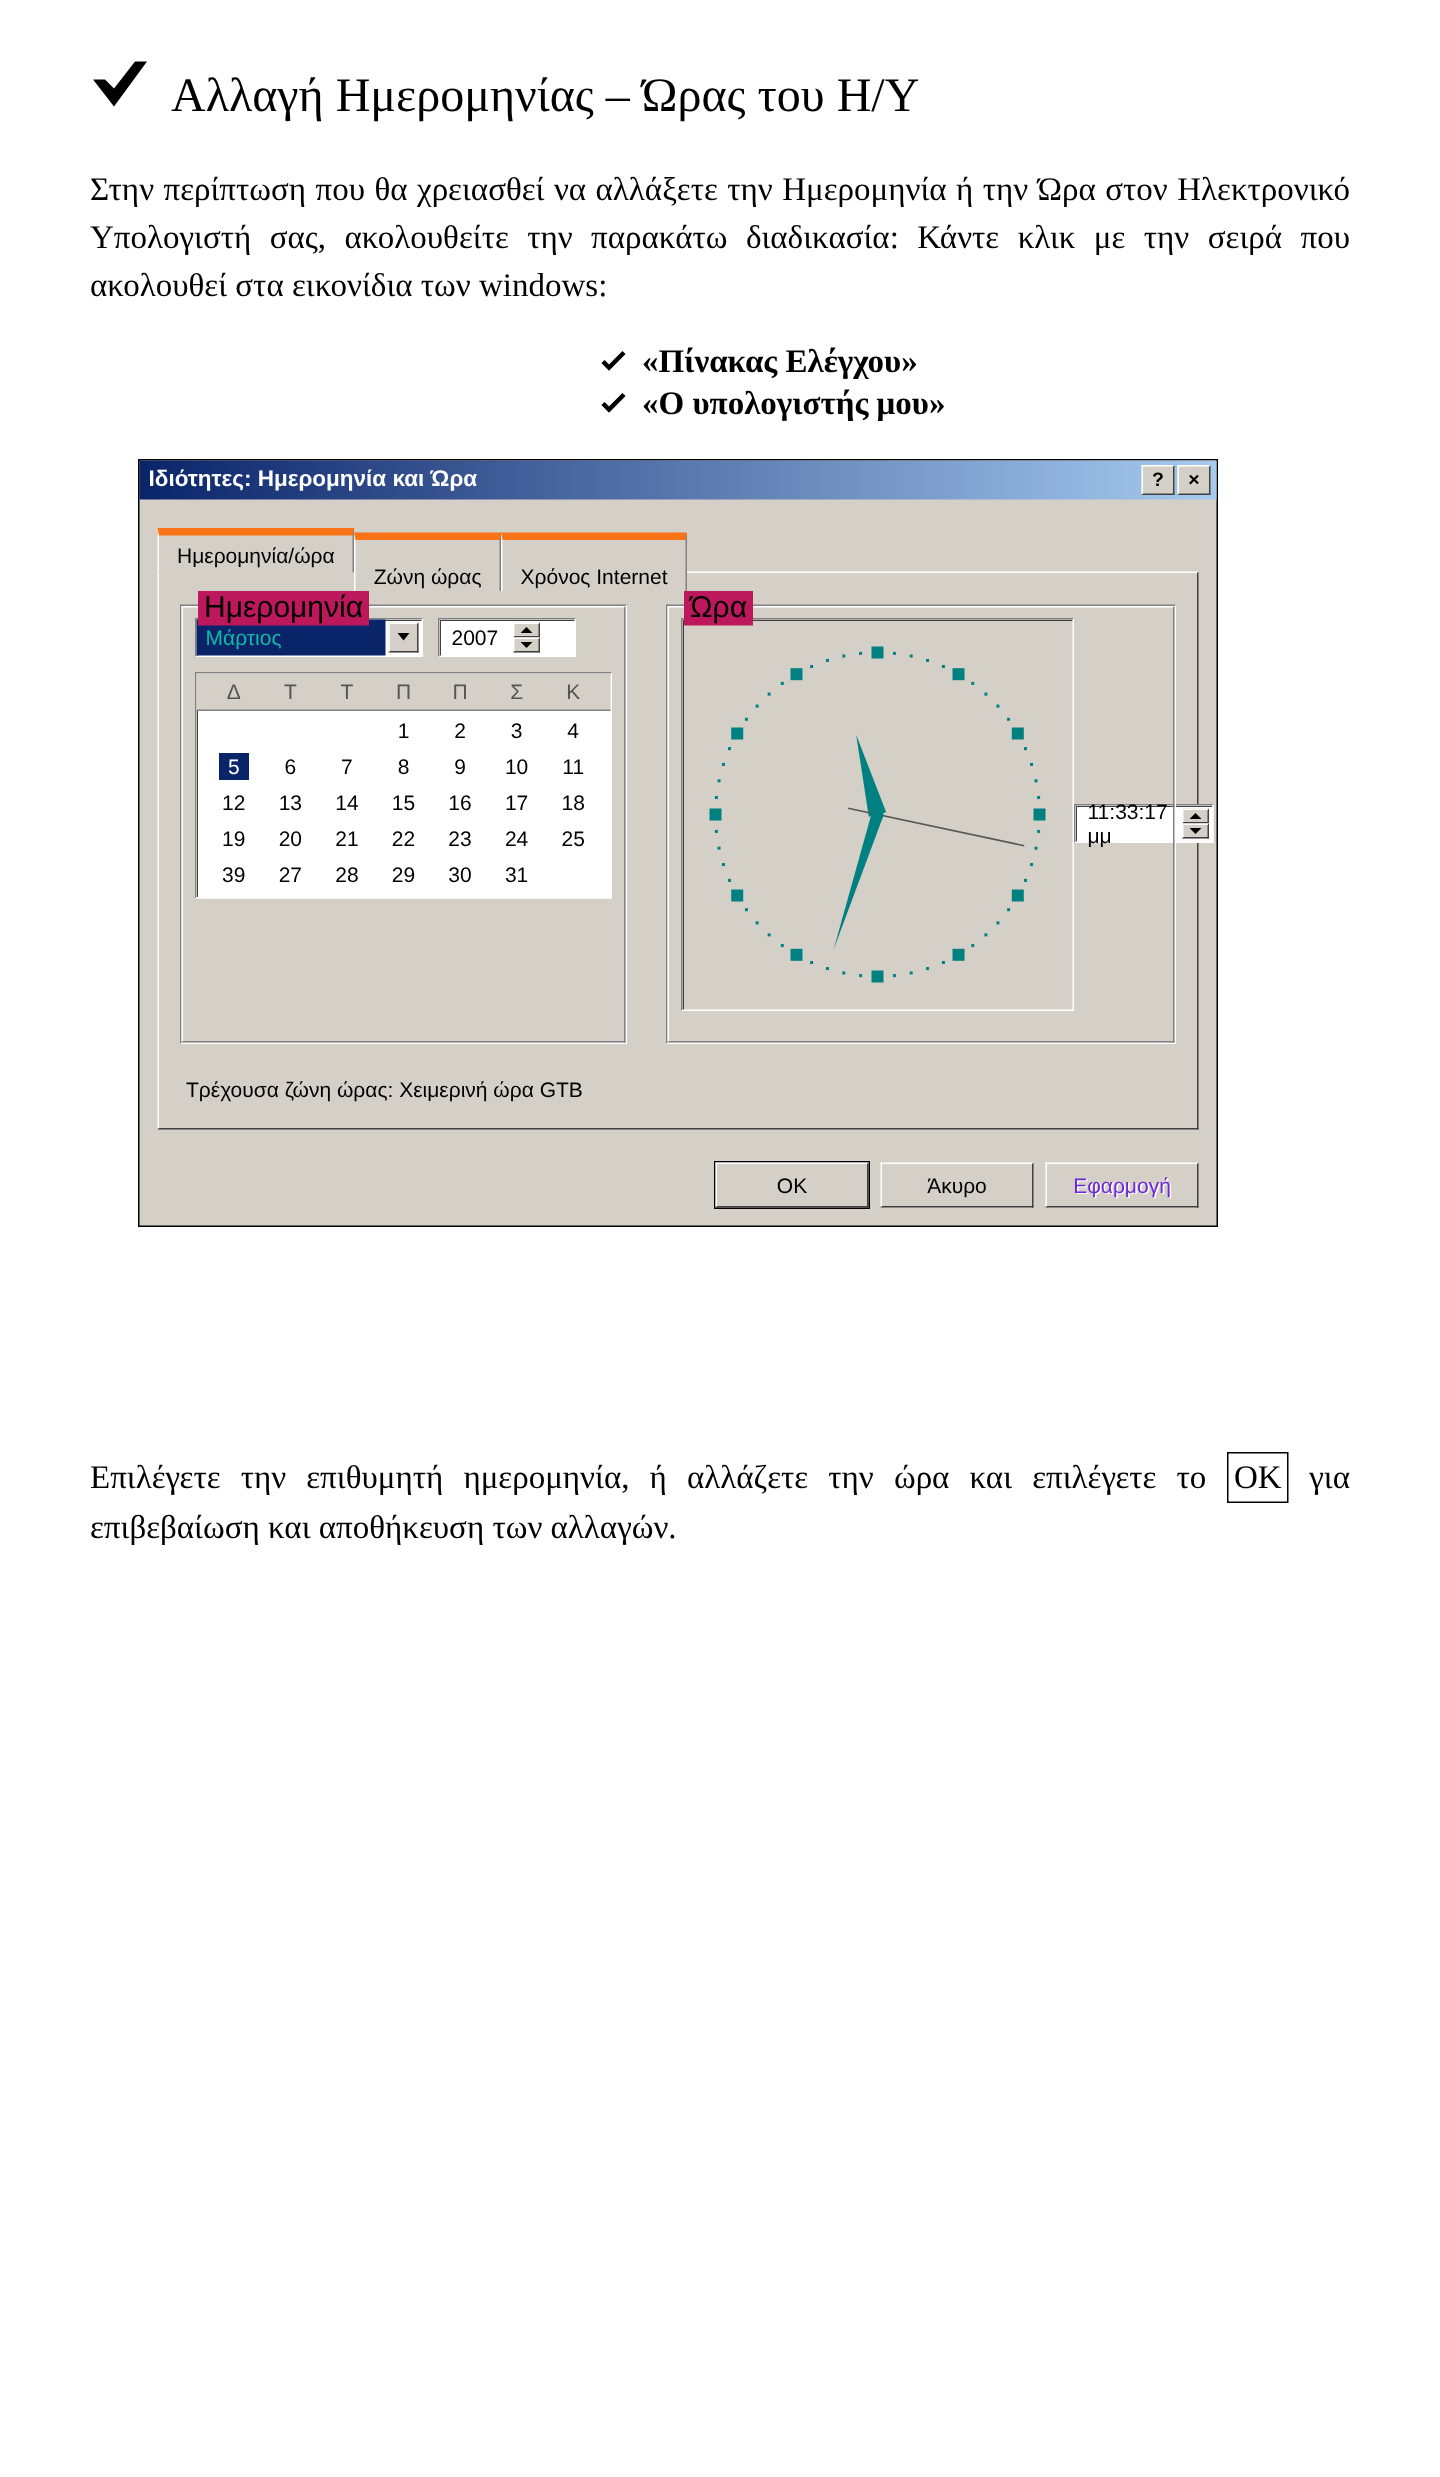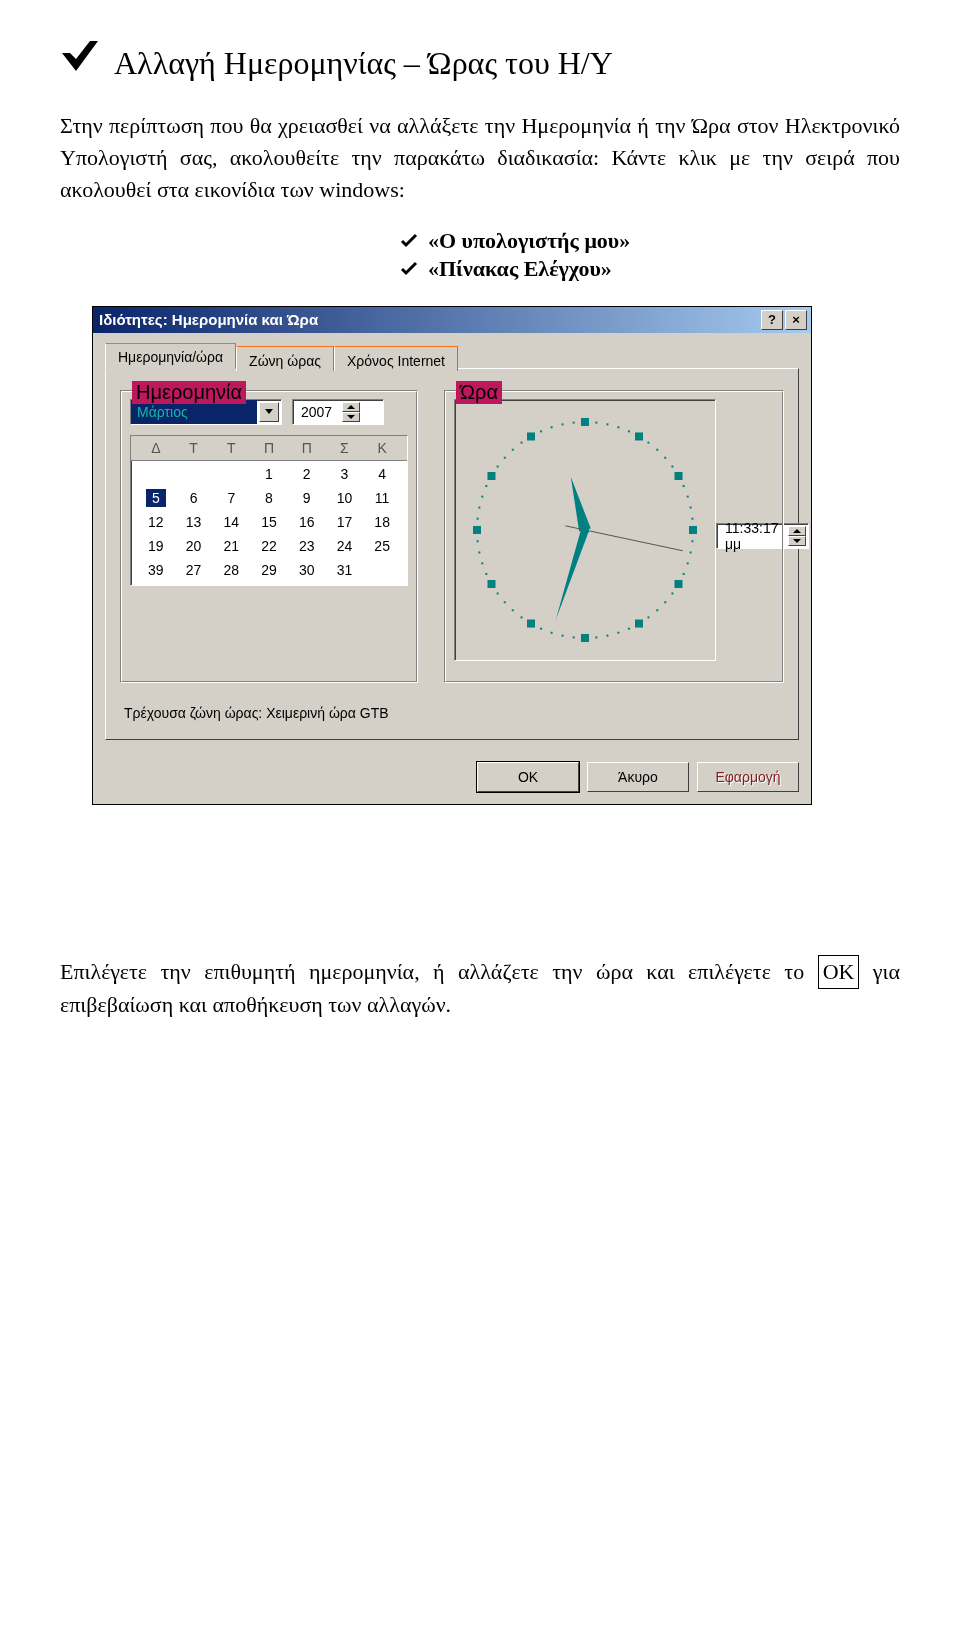--- a/index.html
+++ b/index.html
@@ -86,37 +86,37 @@
   .dialog-body { padding: 10px 12px 12px 12px; }
   .tabs {
     display: flex;
     align-items: flex-end;
     margin-bottom: -1px;
     position: relative;
     z-index: 2;
   }
   .tab {
     background: #d4d0c8;
-    border-top: 1px solid #f97316;
+    border-top: 5px solid #f97316;
     border-left: 1px solid #fff;
     border-right: 1px solid #808080;
     padding: 3px 12px;
     font-size: 14px;
     margin-right: 0;
     position: relative;
   }
   .tab.active {
     border-bottom: 1px solid #d4d0c8;
     padding-top: 5px;
     padding-bottom: 3px;
     z-index: 3;
   }
   .tab.inactive {
-    top: 2px;
-    padding-top: 6px;
+    top: 12px;
+    padding-top: 16px;
     padding-bottom: 2px;
   }
   .tab-panel {
     border-top: 1px solid #fff;
     border-left: 1px solid #fff;
     border-right: 1px solid #404040;
     border-bottom: 1px solid #404040;
     padding: 14px 14px 18px 14px;
     position: relative;
     z-index: 1;
@@ -294,21 +294,21 @@
     border-left: 1px solid #fff;
     border-right: 1px solid #404040;
     border-bottom: 1px solid #404040;
     font-family: Tahoma, Arial, sans-serif;
     font-size: 14px;
     display: flex; align-items: center; justify-content: center;
   }
   .win-btn.default {
     box-shadow: 0 0 0 1px #000;
   }
-  .win-btn.disabled { color: #7f1d1d; text-shadow: 1px 1px 0 #fff; }
+  .win-btn.disabled { color: #6d28d9; text-shadow: 1px 1px 0 #fff; }
 
   .para2 {
     font-size: 22px;
     line-height: 1.45;
     text-align: justify;
     margin-top: 150px;
   }
   .ok-box {
     display: inline-block;
     border: 1.5px solid #000;
@@ -333,27 +333,27 @@
     <div class="title">Αλλαγή Ημερομηνίας – Ώρας του Η/Υ</div>
   </div>
 
   <div class="para">Στην περίπτωση που θα χρειασθεί να αλλάξετε την Ημερομηνία ή την Ώρα στον Ηλεκτρονικό Υπολογιστή σας, ακολουθείτε την παρακάτω διαδικασία: Κάντε κλικ με την σειρά που ακολουθεί στα εικονίδια των windows:</div>
 
   <div class="checklist">
     <div class="check-item">
       <svg width="18" height="16" viewBox="0 0 18 16">
           <polyline points="2,8 6,12 16,2" fill="none" stroke="#000" stroke-width="3"></polyline>
         </svg>
-      <span>«Ο υπολογιστής μου»</span>
+      <span>«Πίνακας Ελέγχου»</span>
     </div>
     <div class="check-item">
       <svg width="18" height="16" viewBox="0 0 18 16">
           <polyline points="2,8 6,12 16,2" fill="none" stroke="#000" stroke-width="3"></polyline>
         </svg>
-      <span>«Πίνακας Ελέγχου»</span>
+      <span>«Ο υπολογιστής μου»</span>
     </div>
   </div>
 
   <div class="dialog">
     <div class="titlebar">
       <span>Ιδιότητες: Ημερομηνία και Ώρα</span>
       <div class="titlebar-buttons">
         <div class="titlebar-btn">?</div>
         <div class="titlebar-btn">×</div>
       </div>

